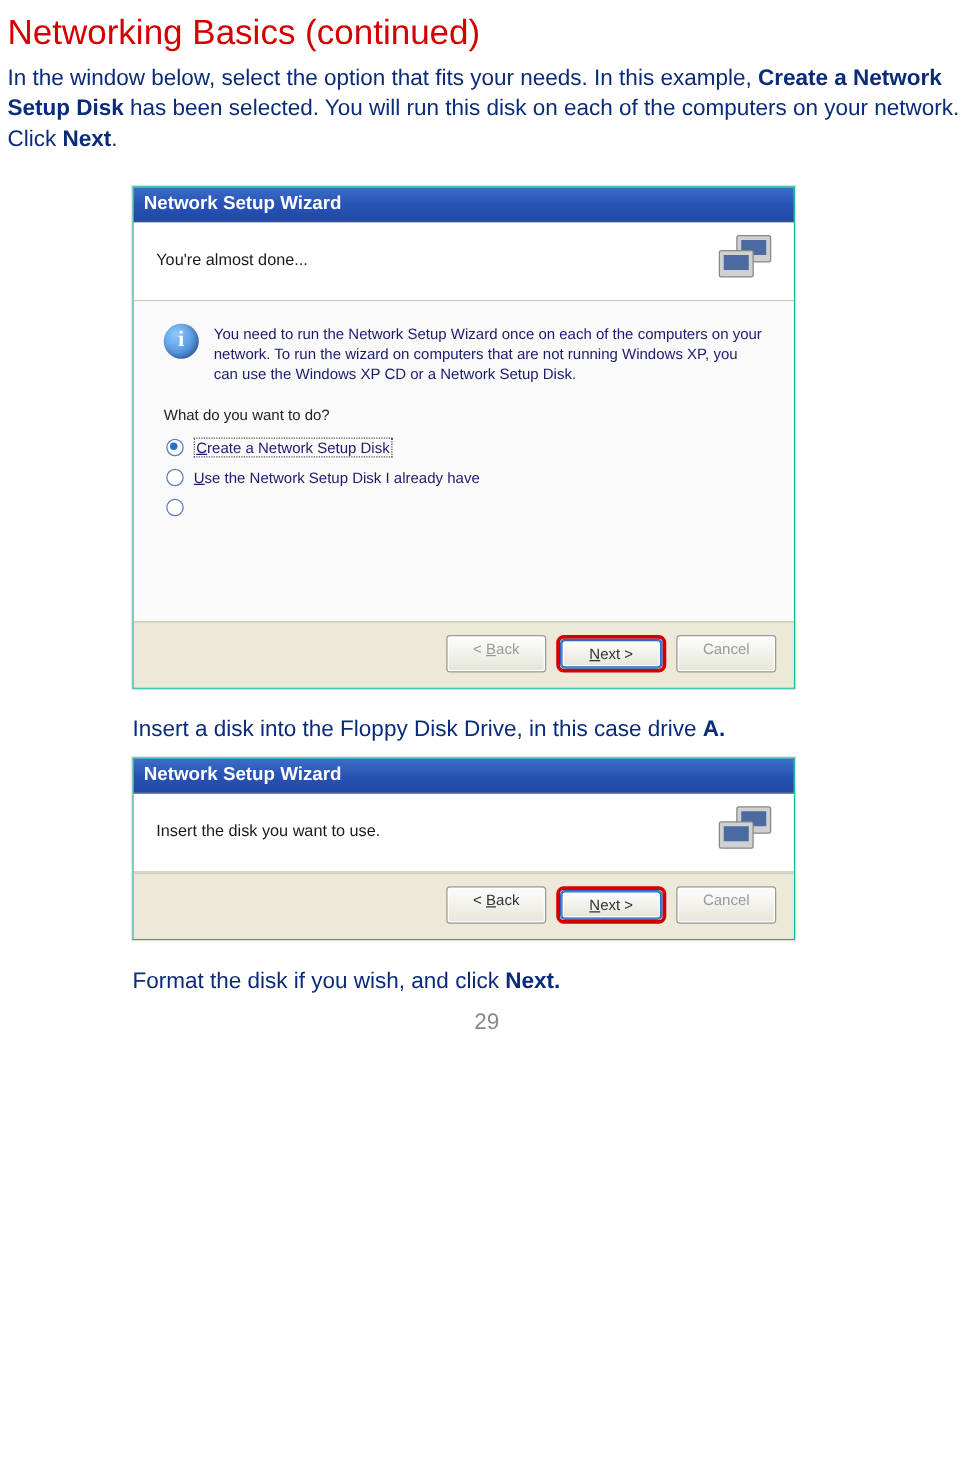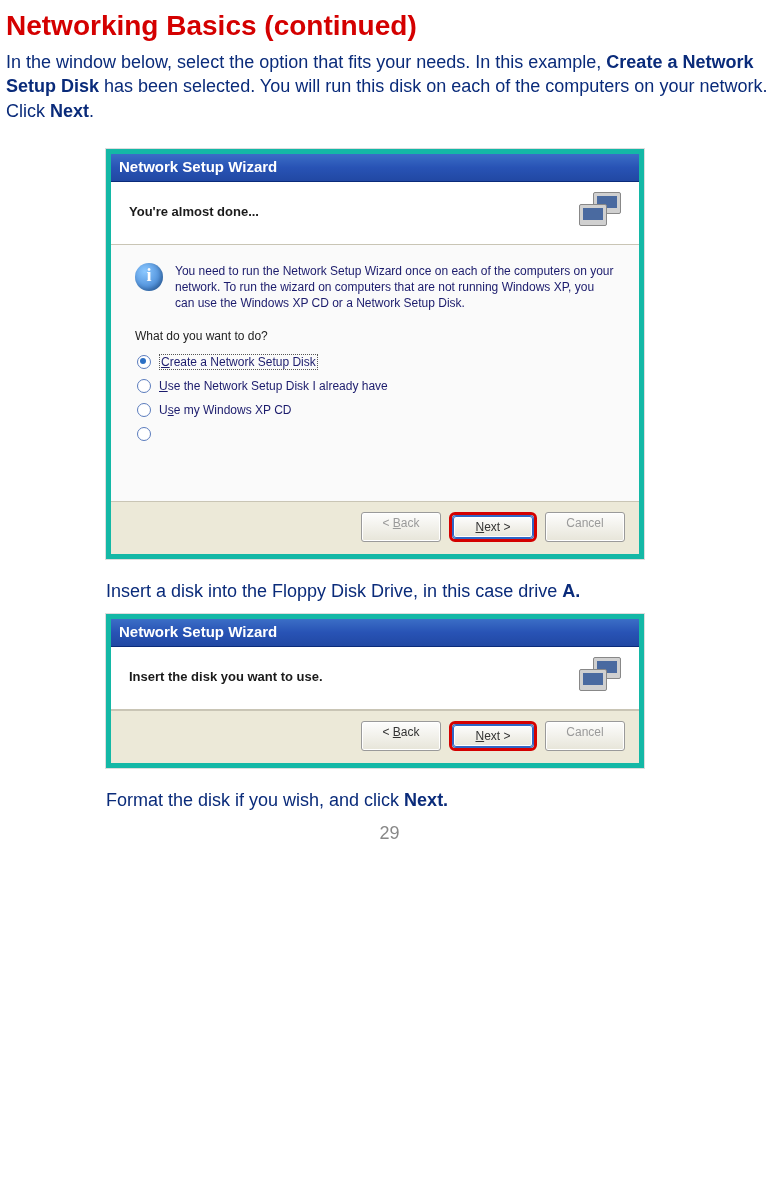--- a/index.html
+++ b/index.html
@@ -6,21 +6,21 @@
     font-family: Arial, Helvetica, sans-serif;
     margin: 0;
     padding: 6px 6px 20px 6px;
     width: 779px;
     box-sizing: border-box;
     color: #000;
   }
   h1.page-title {
     color: #d40000;
     font-size: 28px;
-    font-weight: bold;
+    font-weight: normal;
     margin: 4px 0 8px 0;
   }
   .intro {
     color: #0a2b7a;
     font-size: 18px;
     line-height: 1.35;
     margin-bottom: 26px;
   }
   .intro .em { font-weight: bold; }
   .caption {
@@ -28,21 +28,21 @@
     font-size: 18px;
     margin: 22px 0 12px 100px;
   }
   .caption .em { font-weight: bold; }
   .wiz-wrap {
     margin-left: 100px;
   }
   
   .wizard {
     width: 528px;
-    border: 5px solid #14b8a6;
+    border: 1px solid #14b8a6;
     background: #ece9d8;
     box-shadow: 0 0 0 1px #ddd;
   }
   .titlebar {
     background: linear-gradient(#3b6ec6, #2853b5 50%, #2148a3);
     color: #fff;
     font-family: "Trebuchet MS", Tahoma, sans-serif;
     font-size: 15px;
     font-weight: bold;
     padding: 4px 8px 6px 8px;
@@ -52,21 +52,21 @@
     background: #fff;
     border-bottom: 1px solid #c9c5b5;
     padding: 10px 14px 12px 18px;
     display: flex;
     justify-content: space-between;
     align-items: center;
   }
   .header-pane .htxt {
     font-family: Tahoma, sans-serif;
     font-size: 13px;
-    font-weight: bold;
+    font-weight: normal;
     color: #1a1a1a;
   }
   .wiz-icon {
     width: 46px;
     height: 40px;
     position: relative;
   }
   .wiz-icon .mon {
     position: absolute;
     width: 26px;
@@ -227,24 +227,20 @@
         <div class="radio-item">
           <span class="radio checked"></span>
           <span class="radio-label"><span class="dotted"><span class="u">C</span><span>reate a Network Setup Disk</span></span></span>
         </div>
         <div class="radio-item">
           <span class="radio"></span>
           <span class="radio-label"><span class="u">U</span><span>se the Network Setup Disk I already have</span></span>
         </div>
         <div class="radio-item">
           <span class="radio"></span>
-          <span class="radio-label"><span>U</span><span class="u">s</span><span>e my Windows XP CD</span></span>
-        </div>
-        <div class="radio-item">
-          <span class="radio"></span>
         </div>
       </div>
     </div>
     <div class="btn-row">
       <div class="winbtn disabled"><span>&lt; </span><span class="u">B</span><span>ack</span></div>
       <div class="redbox">
         <div class="winbtn focus"><span class="u">N</span><span>ext &gt;</span></div>
       </div>
       <div class="winbtn disabled">Cancel</div>
     </div>

